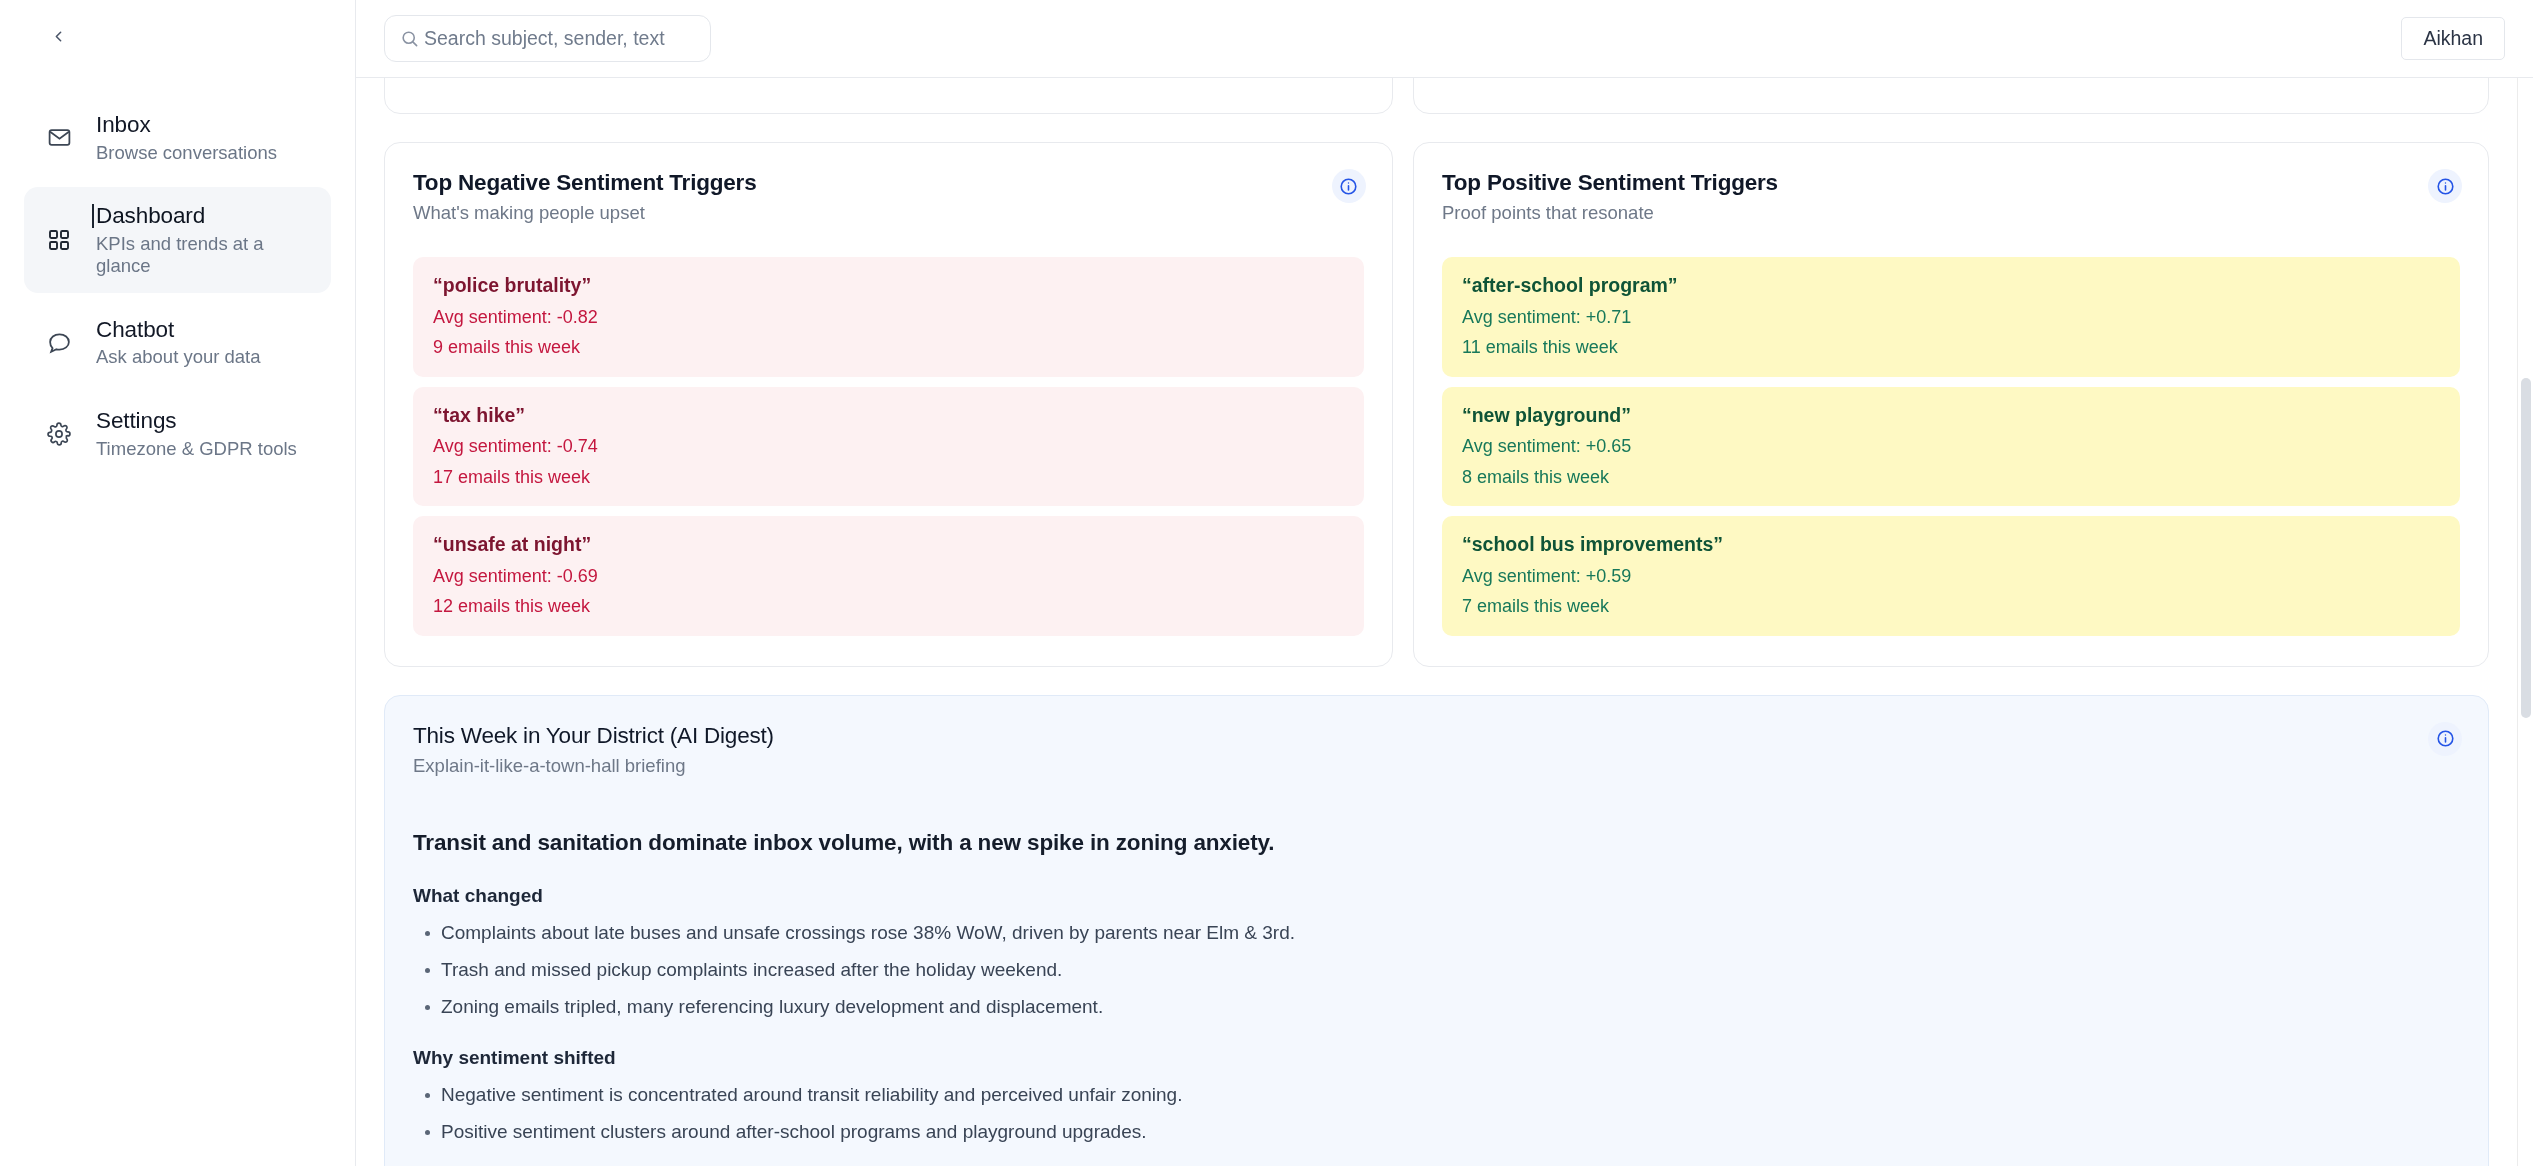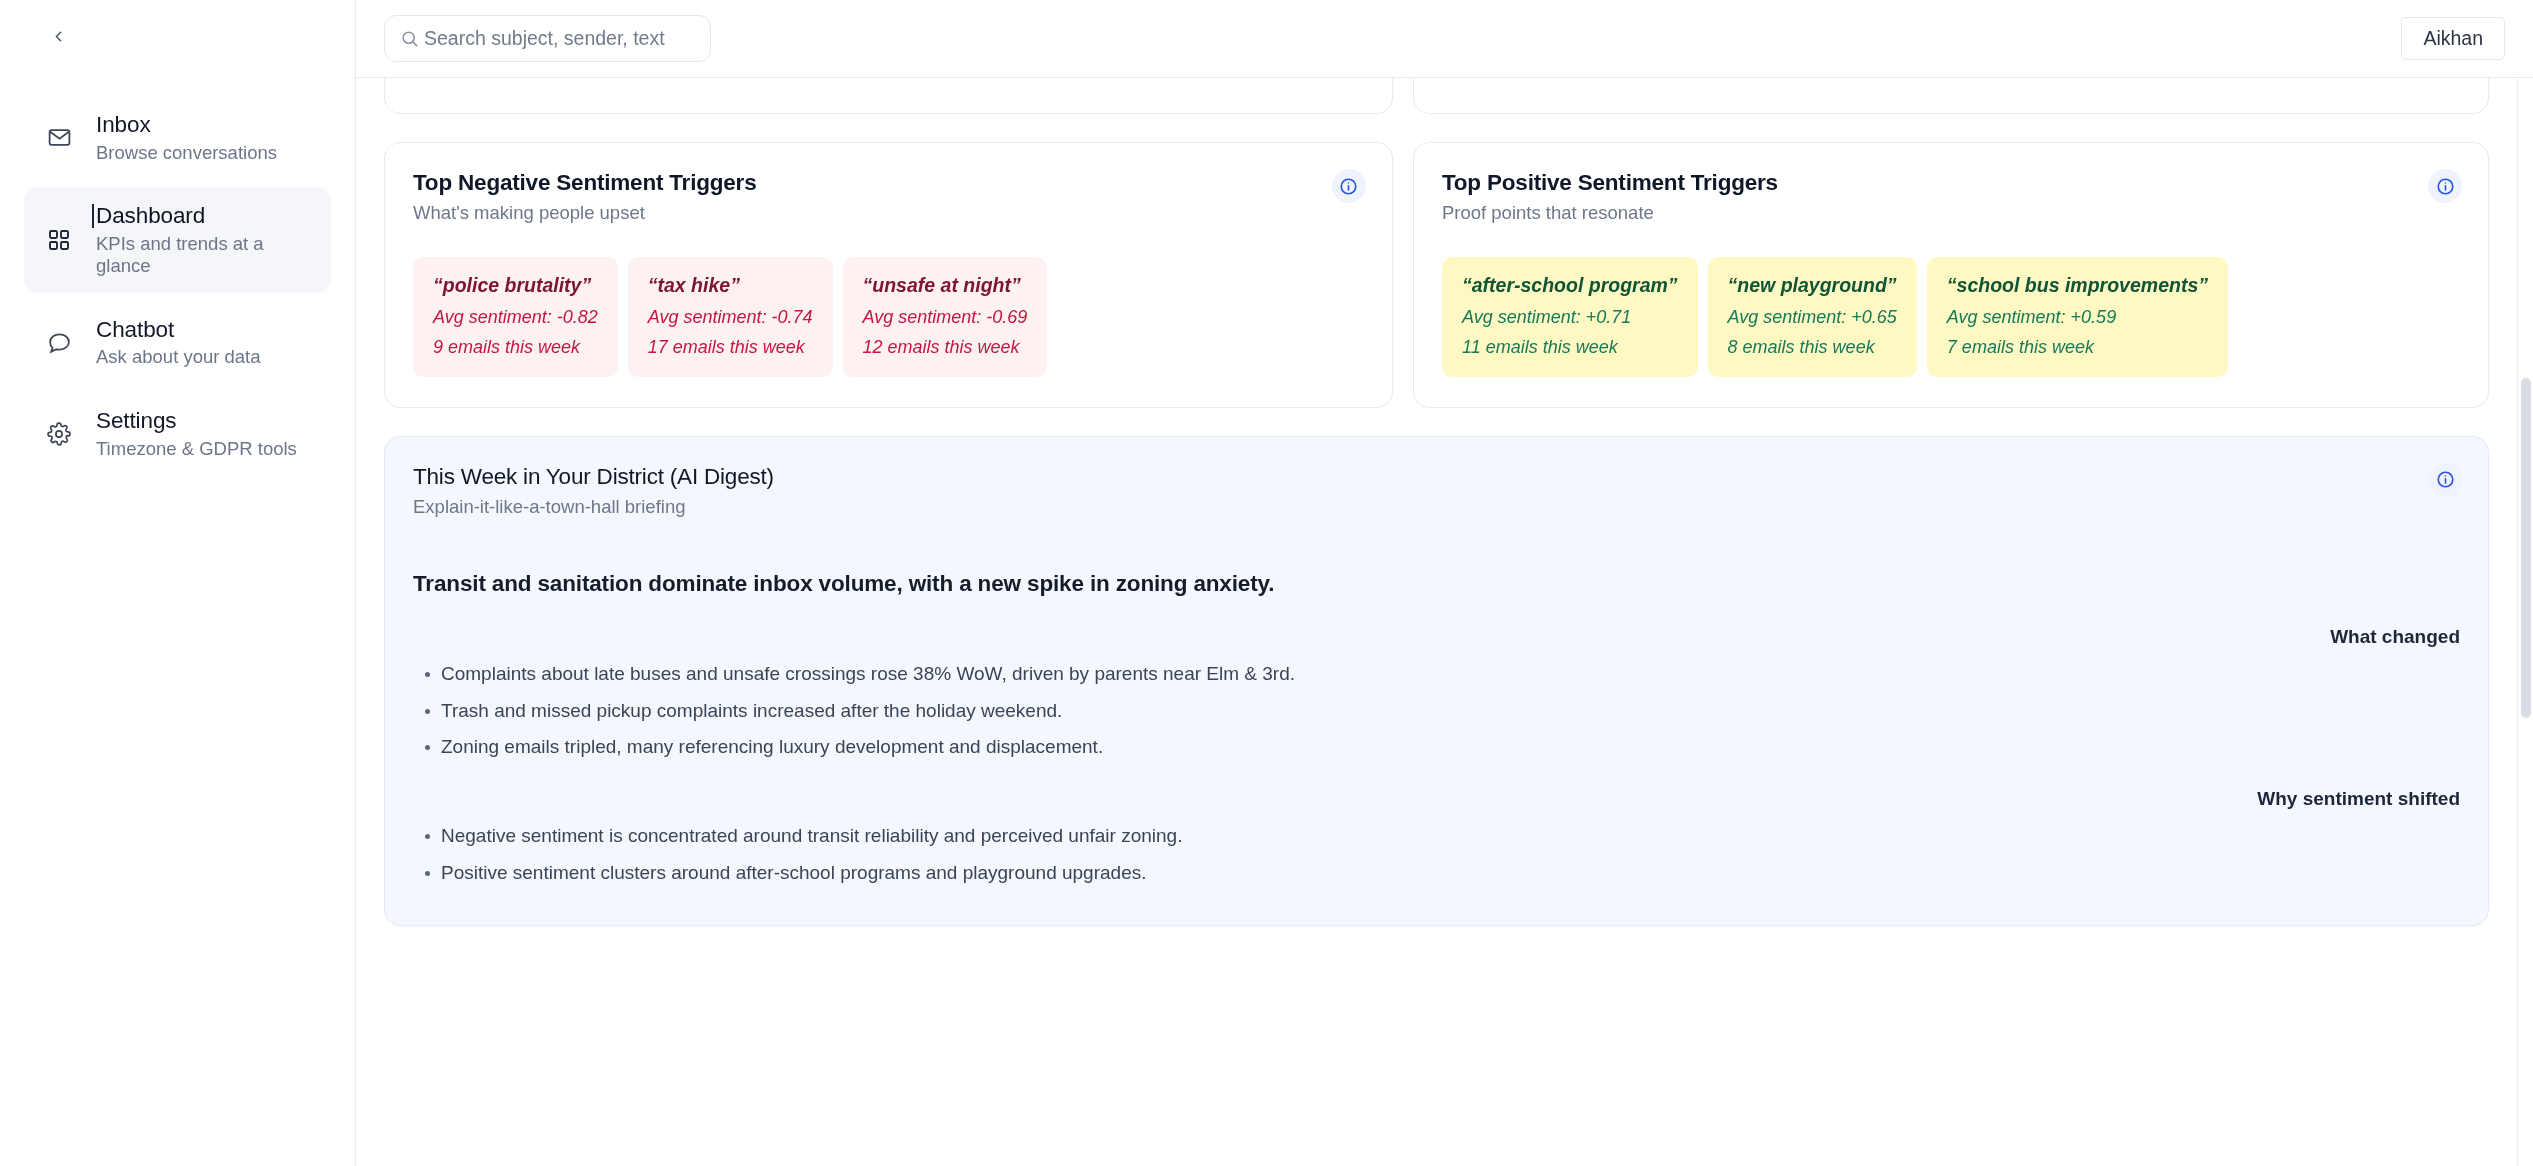--- a/index.html
+++ b/index.html
@@ -91,41 +91,41 @@
   .card.neg { width: 1036px; }
   .card.pos { width: 1105px; }
   .card-title { font-size: 22.5px; font-weight: bold; color: #101828; letter-spacing: -0.2px; line-height: 1.2; }
   .card-sub { font-size: 18.5px; color: #6e7888; margin-top: 6px; line-height: 1.2; }
   .info-btn {
     position: absolute; right: 26px; top: 26px;
     width: 34px; height: 34px; border-radius: 50%;
     background: #eef3fe; display: flex; align-items: center; justify-content: center;
     cursor: pointer;
   }
-  .tlist { margin-top: 33px; display: flex; flex-direction: row; gap: 10px; font-style: italic; }
+  .tlist { margin-top: 33px; display: flex; flex-direction: column; gap: 10px; }
   .titem { border-radius: 10px; padding: 17px 20px 18px 20px; }
   .titem.n { background: #fdf1f2; }
   .titem.p { background: #fef9c3; }
   .t-phrase { font-size: 19.5px; font-weight: bold; line-height: 1.2; }
   .titem.n .t-phrase { color: #7d1530; }
   .titem.p .t-phrase { color: #0f5437; }
   .t-line { font-size: 18px; margin-top: 9px; line-height: 1.2; }
   .titem.n .t-line { color: #c4173f; }
   .titem.p .t-line { color: #17785a; }
 
   
   .digest {
     margin-top: 28px; width: 2105px;
     background: #f4f8fe; border: 1px solid #e0eaf8; border-radius: 16px;
     padding: 26px 28px 40px 28px; position: relative;
   }
   .digest-head { font-size: 22.5px; font-weight: normal; color: #101828; letter-spacing: -0.2px; line-height: 1.2; }
   .digest-sub { font-size: 18.5px; color: #6e7888; margin-top: 6px; line-height: 1.2; }
   .digest-lead { font-size: 22.5px; font-weight: bold; color: #151d2b; margin-top: 52px; line-height: 1.2; letter-spacing: -0.15px; }
-  .sec-title { font-size: 19px; font-weight: bold; color: #1d2738; margin-top: 29px; line-height: 1.2; text-align: right; }
+  .sec-title { font-size: 19px; font-weight: bold; color: #1d2738; margin-top: 29px; line-height: 1.2; }
   .blist { list-style: none; margin-top: 10px; }
   .blist li {
     font-size: 19px; color: #394455; line-height: 1.2;
     padding: 0 0 0 28px; margin-top: 14px; position: relative;
   }
   .blist li::before {
     content: ""; position: absolute; left: 12px; top: 9px;
     width: 5px; height: 5px; border-radius: 50%; background: #5a6677;
   }
 

